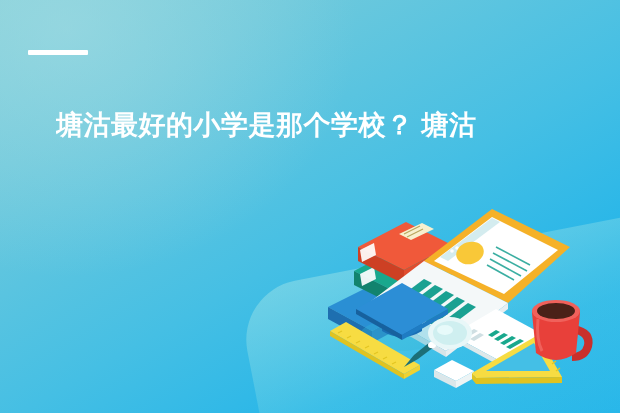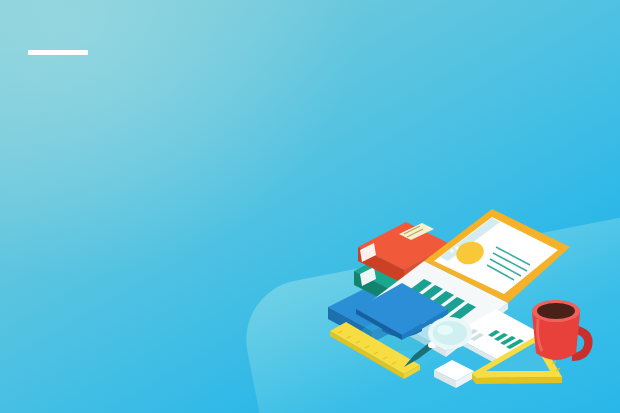--- a/index.html
+++ b/index.html
@@ -62,20 +62,21 @@
 </head>
 <body>
 
 <div id="banner">
 
   <div id="bg-glow"></div>
   <div id="desk-plane"></div>
 
   <div id="divider"></div>
 
+  <div id="title">塘沽最好的小学是那个学校？ 塘沽</div>
 
   <div id="illustration">
     <svg width="320" height="218" viewBox="0 0 320 218" xmlns="http://www.w3.org/2000/svg">
 
       <g>
         <path d="M28 112 L76 88 L120 110 L72 136 Z" fill="#2a8fd4"></path>
         <path d="M28 112 L28 124 L72 148 L72 136 Z" fill="#1e6fb0"></path>
         <path d="M72 136 L120 110 L120 122 L72 148 Z" fill="#2780c3"></path>
       </g>
 

